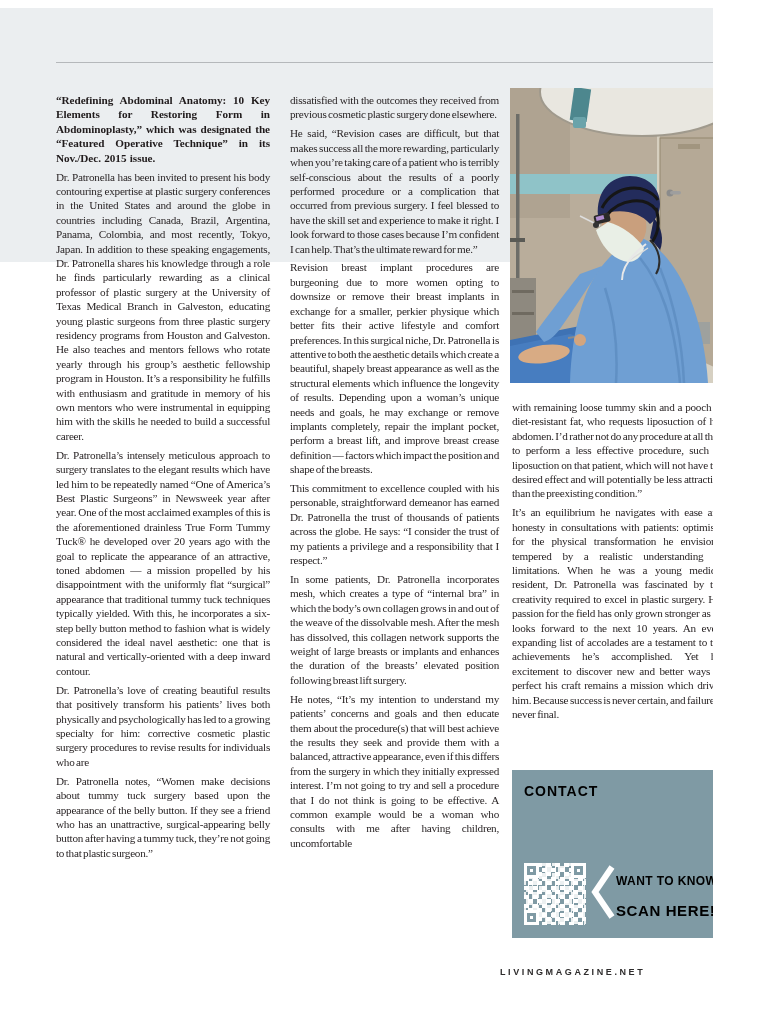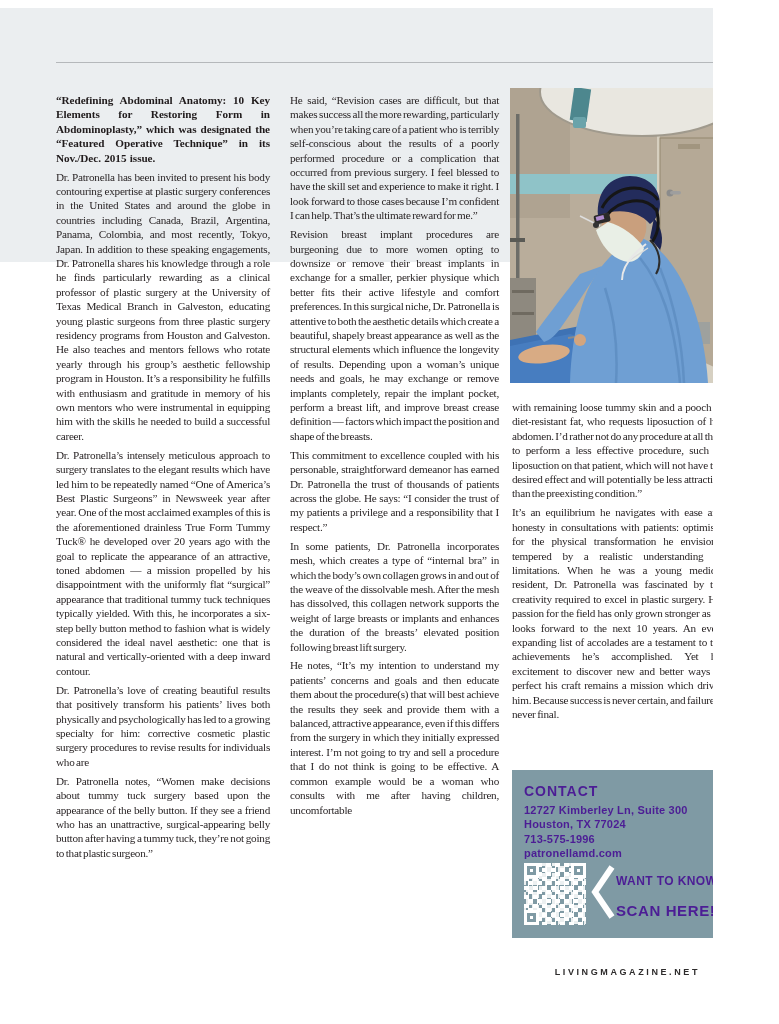--- a/index.html
+++ b/index.html
@@ -12,36 +12,36 @@
        font-size:11.2px;line-height:14.4px;letter-spacing:-0.25px;word-spacing:-1px;z-index:2;}
   .col p{margin:0 0 4.5px 0;}
   #col1{left:56px;width:214px;}
   #col2{left:290px;width:209px;}
   #col3{left:512px;width:211px;top:400px;}
   p.lead{font-weight:bold;color:#201b1c;letter-spacing:-0.05px;word-spacing:0.6px;}
 
   .photo{position:absolute;left:510px;top:88px;width:213px;height:295px;overflow:hidden;z-index:3;}
 
   .contact{position:absolute;left:512px;top:770px;width:213px;height:168px;background:#7f9aa4;z-index:3;
-           font-family:"Liberation Sans","DejaVu Sans",sans-serif;color:#4c1d95;}
+           font-family:"Liberation Sans","DejaVu Sans",sans-serif;color:#000000;}
   .contact .hd{position:absolute;left:12px;top:13px;font-size:14px;font-weight:bold;letter-spacing:1px;}
   .contact .lines{position:absolute;left:12px;top:33px;font-size:11px;font-weight:bold;line-height:14.3px;letter-spacing:0.2px;}
   .qr{position:absolute;left:12px;top:93px;width:62px;height:62px;
       background:
         conic-gradient(#fff 90deg, transparent 90deg 180deg, #fff 180deg 270deg, transparent 270deg) 0 0/9px 9px,
         conic-gradient(rgba(255,255,255,.85) 90deg, transparent 90deg 180deg, rgba(255,255,255,.85) 180deg 270deg, transparent 270deg) 2px 3px/13px 13px;}
   .finder{position:absolute;width:15px;height:15px;border:3px solid #fff;background:#7f9aa4;box-sizing:border-box;}
   .finder::after{content:"";position:absolute;left:3px;top:3px;width:3px;height:3px;background:#fff;}
   .f-tl{left:0;top:0;} .f-tr{right:0;top:0;} .f-bl{left:0;bottom:0;}
   .chev{position:absolute;left:78px;top:93px;}
   .qr-txt{position:absolute;left:104px;top:104px;width:104px;}
   .qr-txt .q1{font-size:12px;font-weight:bold;letter-spacing:0.4px;white-space:nowrap;}
   .qr-txt .q2{font-size:15px;font-weight:bold;letter-spacing:0.6px;margin-top:14px;white-space:nowrap;}
 
-  .footer-site{position:absolute;left:500px;top:967px;width:200px;text-align:right;
+  .footer-site{position:absolute;left:500px;top:967px;width:200px;
         font-family:"Liberation Sans","DejaVu Sans",sans-serif;font-size:9px;font-weight:bold;
         letter-spacing:2.6px;color:#2e2c2c;z-index:2;}
   .page-num{position:absolute;left:714px;top:954px;width:26px;text-align:right;
         font-family:"Liberation Serif","DejaVu Serif",serif;font-size:19px;font-weight:bold;color:#1c1c1c;z-index:2;}
 </style>
 </head>
 <body>
 
 <div id="page">
   <div class="band"></div>
@@ -49,20 +49,21 @@
 
   <div id="col1" class="col">
     <p class="lead">“Redefining Abdominal Anatomy: 10 Key Elements for Restoring Form in Abdominoplasty,” which was designated the “Featured Operative Technique” in its Nov./Dec. 2015 issue.</p>
     <p>Dr. Patronella has been invited to present his body contouring expertise at plastic surgery conferences in the United States and around the globe in countries including Canada, Brazil, Argentina, Panama, Colombia, and most recently, Tokyo, Japan. In addition to these speaking engagements, Dr. Patronella shares his knowledge through a role he finds particularly rewarding as a clinical professor of plastic surgery at the University of Texas Medical Branch in Galveston, educating young plastic surgeons from three plastic surgery residency programs from Houston and Galveston. He also teaches and mentors fellows who rotate yearly through his group’s aesthetic fellowship program in Houston. It’s a responsibility he fulfills with enthusiasm and gratitude in memory of his own mentors who were instrumental in equipping him with the skills he needed to build a successful career.</p>
     <p>Dr. Patronella’s intensely meticulous approach to surgery translates to the elegant results which have led him to be repeatedly named “One of America’s Best Plastic Surgeons” in Newsweek year after year. One of the most acclaimed examples of this is the aforementioned drainless True Form Tummy Tuck® he developed over 20 years ago with the goal to replicate the appearance of an attractive, toned abdomen — a mission propelled by his disappointment with the uniformly flat “surgical”  appearance that traditional tummy tuck techniques typically yielded. With this, he incorporates a six-step belly button method to fashion what is widely considered the ideal navel aesthetic: one that is natural and vertically-oriented with a deep inward contour.</p>
     <p>Dr. Patronella’s love of creating beautiful results that positively transform his patients’ lives both physically and psychologically has led to a growing specialty for him: corrective cosmetic plastic surgery procedures to revise results for individuals who are</p>
     <p>Dr. Patronella notes, “Women make decisions about tummy tuck surgery based upon the appearance of the belly button. If they see a friend who has an unattractive, surgical-appearing belly button after having a tummy tuck, they’re not going to that plastic surgeon.”</p>
   </div>
 
   <div id="col2" class="col">
+    <p>dissatisfied with the outcomes they received from previous cosmetic plastic surgery done elsewhere.</p>
     <p>He said, “Revision cases are difficult, but that makes success all the more rewarding, particularly when you’re taking care of a patient who is terribly self-conscious about the results of a poorly performed procedure or a complication that occurred from previous surgery. I feel blessed to have the skill set and experience to make it right. I look forward to those cases because I’m confident I can help. That’s the ultimate reward for me.”</p>
     <p>Revision breast implant procedures are burgeoning due to more women opting to downsize or remove their breast implants in exchange for a smaller, perkier physique which better fits their active lifestyle and comfort preferences. In this surgical niche, Dr. Patronella is attentive to both the aesthetic details which create a beautiful, shapely breast appearance as well as the structural elements which influence the longevity of results. Depending upon a woman’s unique needs and goals, he may exchange or remove implants completely, repair the implant pocket, perform a breast lift, and improve breast crease definition — factors which impact the position and shape of the breasts.</p>
     <p>This commitment to excellence coupled with his personable, straightforward demeanor has earned Dr. Patronella the trust of thousands of patients across the globe. He says: “I consider the trust of my patients a privilege and a responsibility that I respect.”</p>
     <p>In some patients, Dr. Patronella incorporates mesh, which creates a type of “internal bra” in which the body’s own collagen grows in and out of the weave of the dissolvable mesh. After the mesh has dissolved, this collagen network supports the weight of large breasts or implants and enhances the duration of the breasts’ elevated position following breast lift surgery.</p>
     <p>He notes, “It’s my intention to understand my patients’ concerns and goals and then educate them about the procedure(s) that will best achieve the results they seek and provide them with a balanced, attractive appearance, even if this differs from the surgery in which they initially expressed interest. I’m not going to try and sell a procedure that I do not think is going to be effective. A common example would be a woman who consults with me after having children, uncomfortable</p>
   </div>
 
   <div id="col3" class="col">
     <p>with remaining loose tummy skin and a pooch of  diet-resistant fat, who requests liposuction of her abdomen. I’d rather not do any procedure at all than to perform a less effective procedure, such as liposuction on that patient, which will not have the desired effect and will potentially be less attractive than the preexisting condition.”</p>
     <p>It’s an equilibrium he navigates with ease and honesty in consultations with patients: optimism for the physical transformation he envisions, tempered by a realistic understanding of limitations. When he was a young medical resident, Dr. Patronella was fascinated by the creativity required to excel in plastic surgery. His passion for the field has only grown stronger as he looks forward to the next 10 years. An ever-expanding list of accolades are a testament to the achievements he’s accomplished. Yet his excitement to discover new and better ways to perfect his craft remains a mission which drives him. Because success is never certain, and failure is never final.</p>
@@ -122,26 +123,20 @@
       <rect x="84" y="126" width="16" height="9" rx="2" fill="#2a2a2a" transform="rotate(-14 92 130)"></rect>
       <rect x="86" y="128" width="8" height="4" fill="#b08bd0" transform="rotate(-14 90 130)"></rect>
       <circle cx="86" cy="137" r="3" fill="#333333"></circle>
       <path d="M140 152 C150 162 152 176 146 186" stroke="#2d2d2d" stroke-width="2" fill="none"></path>
       <path d="M136 156 C120 168 112 180 112 192" stroke="#e8e8e8" stroke-width="2" fill="none"></path>
     </svg>
   </div>
 
   <div class="contact">
     <div class="hd">CONTACT</div>
-    <div class="lines">
-      <div>12727 Kimberley Ln, Suite 300</div>
-      <div>Houston, TX 77024</div>
-      <div>713-575-1996</div>
-      <div>patronellamd.com</div>
-    </div>
     <div class="qr">
       <div class="finder f-tl"></div>
       <div class="finder f-tr"></div>
       <div class="finder f-bl"></div>
     </div>
     <svg class="chev" width="26" height="58" viewBox="0 0 26 58">
       <polyline points="22,4 5,29 22,54" stroke="#ffffff" stroke-width="6" fill="none"></polyline>
     </svg>
     <div class="qr-txt">
       <div class="q1">WANT TO KNOW MORE?</div>

